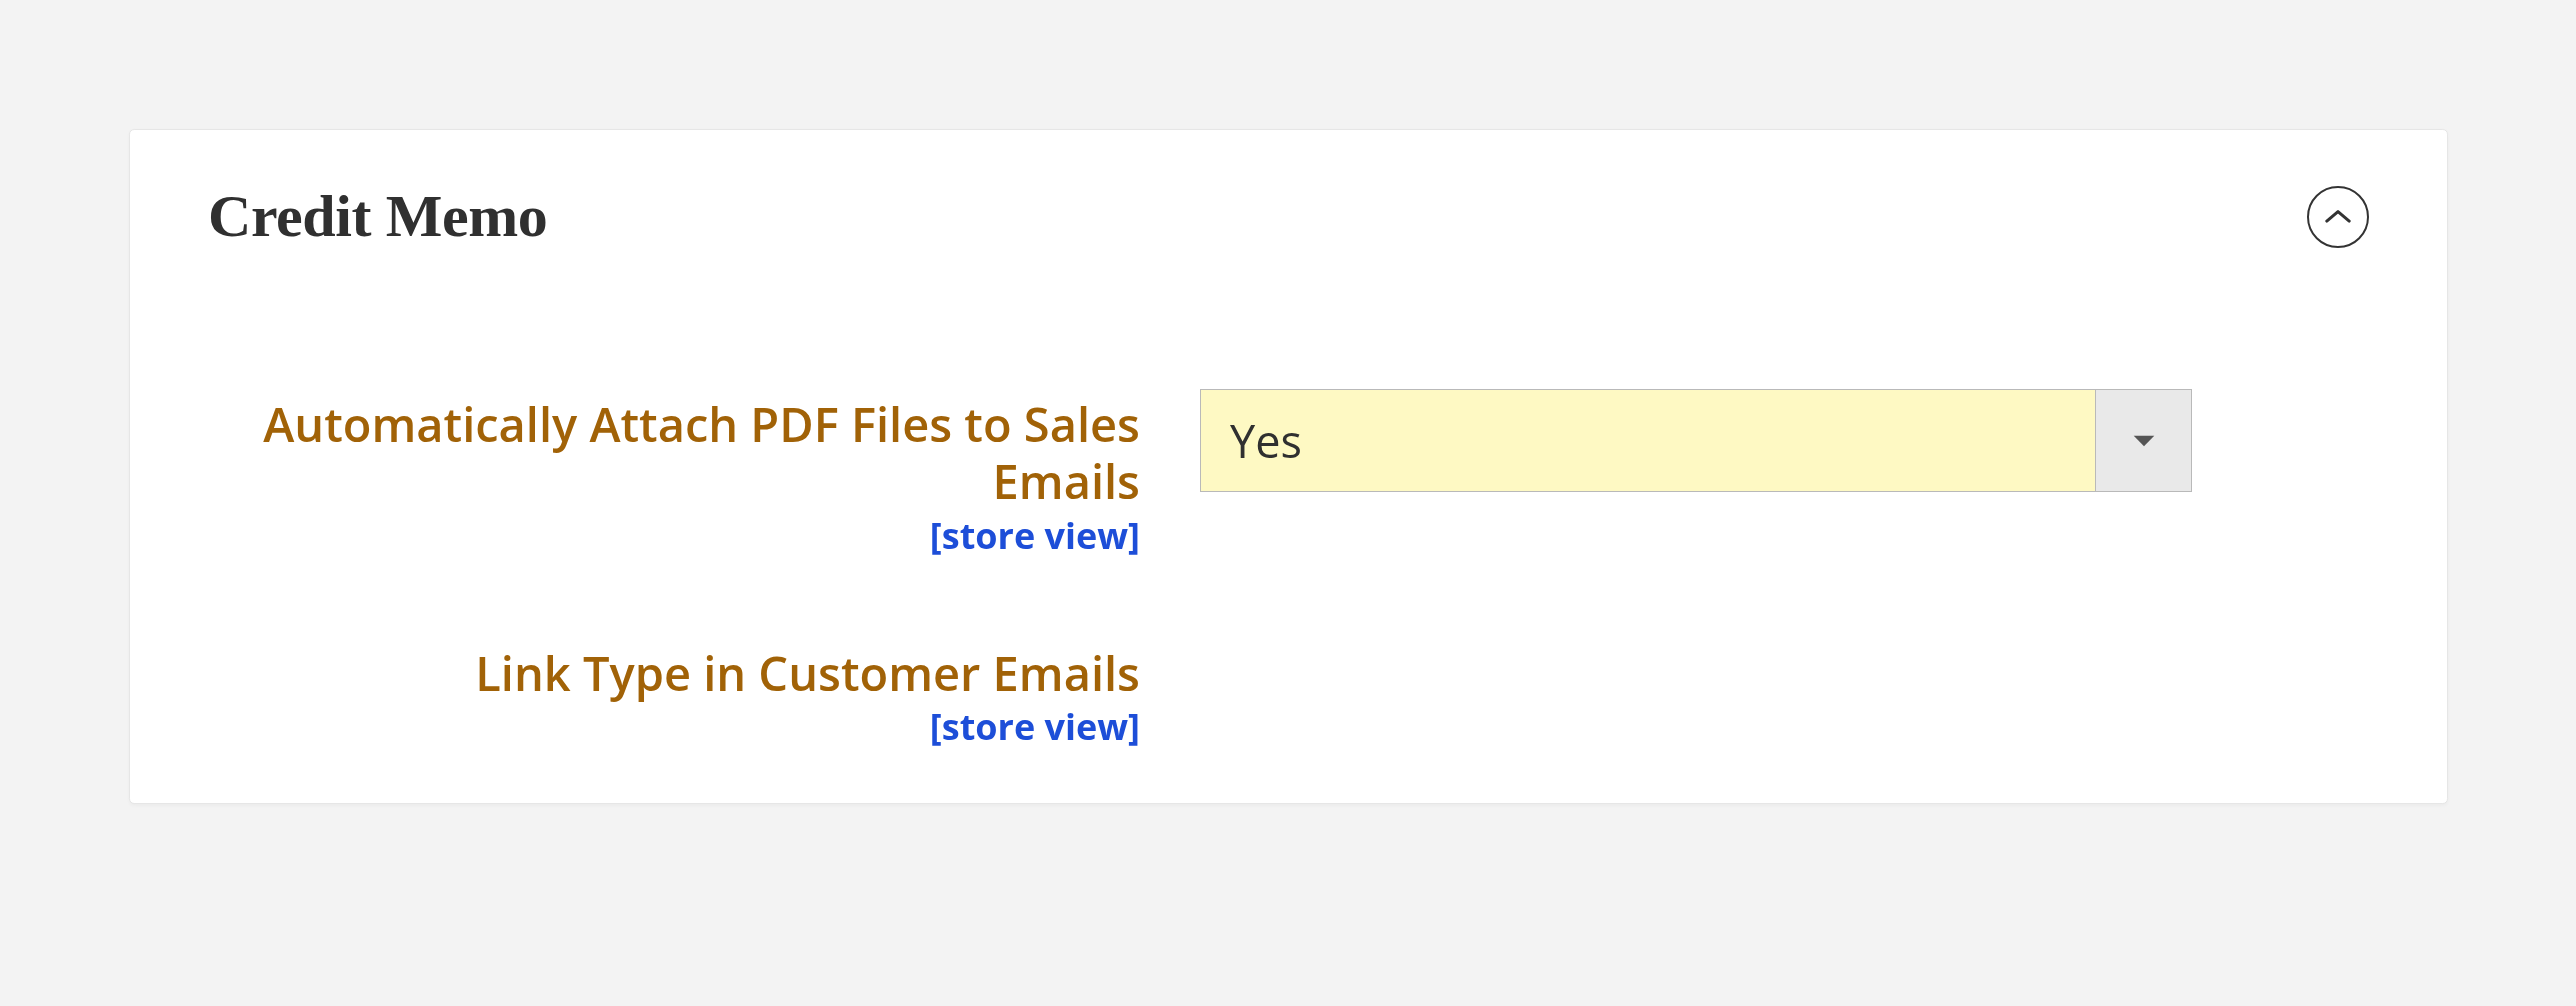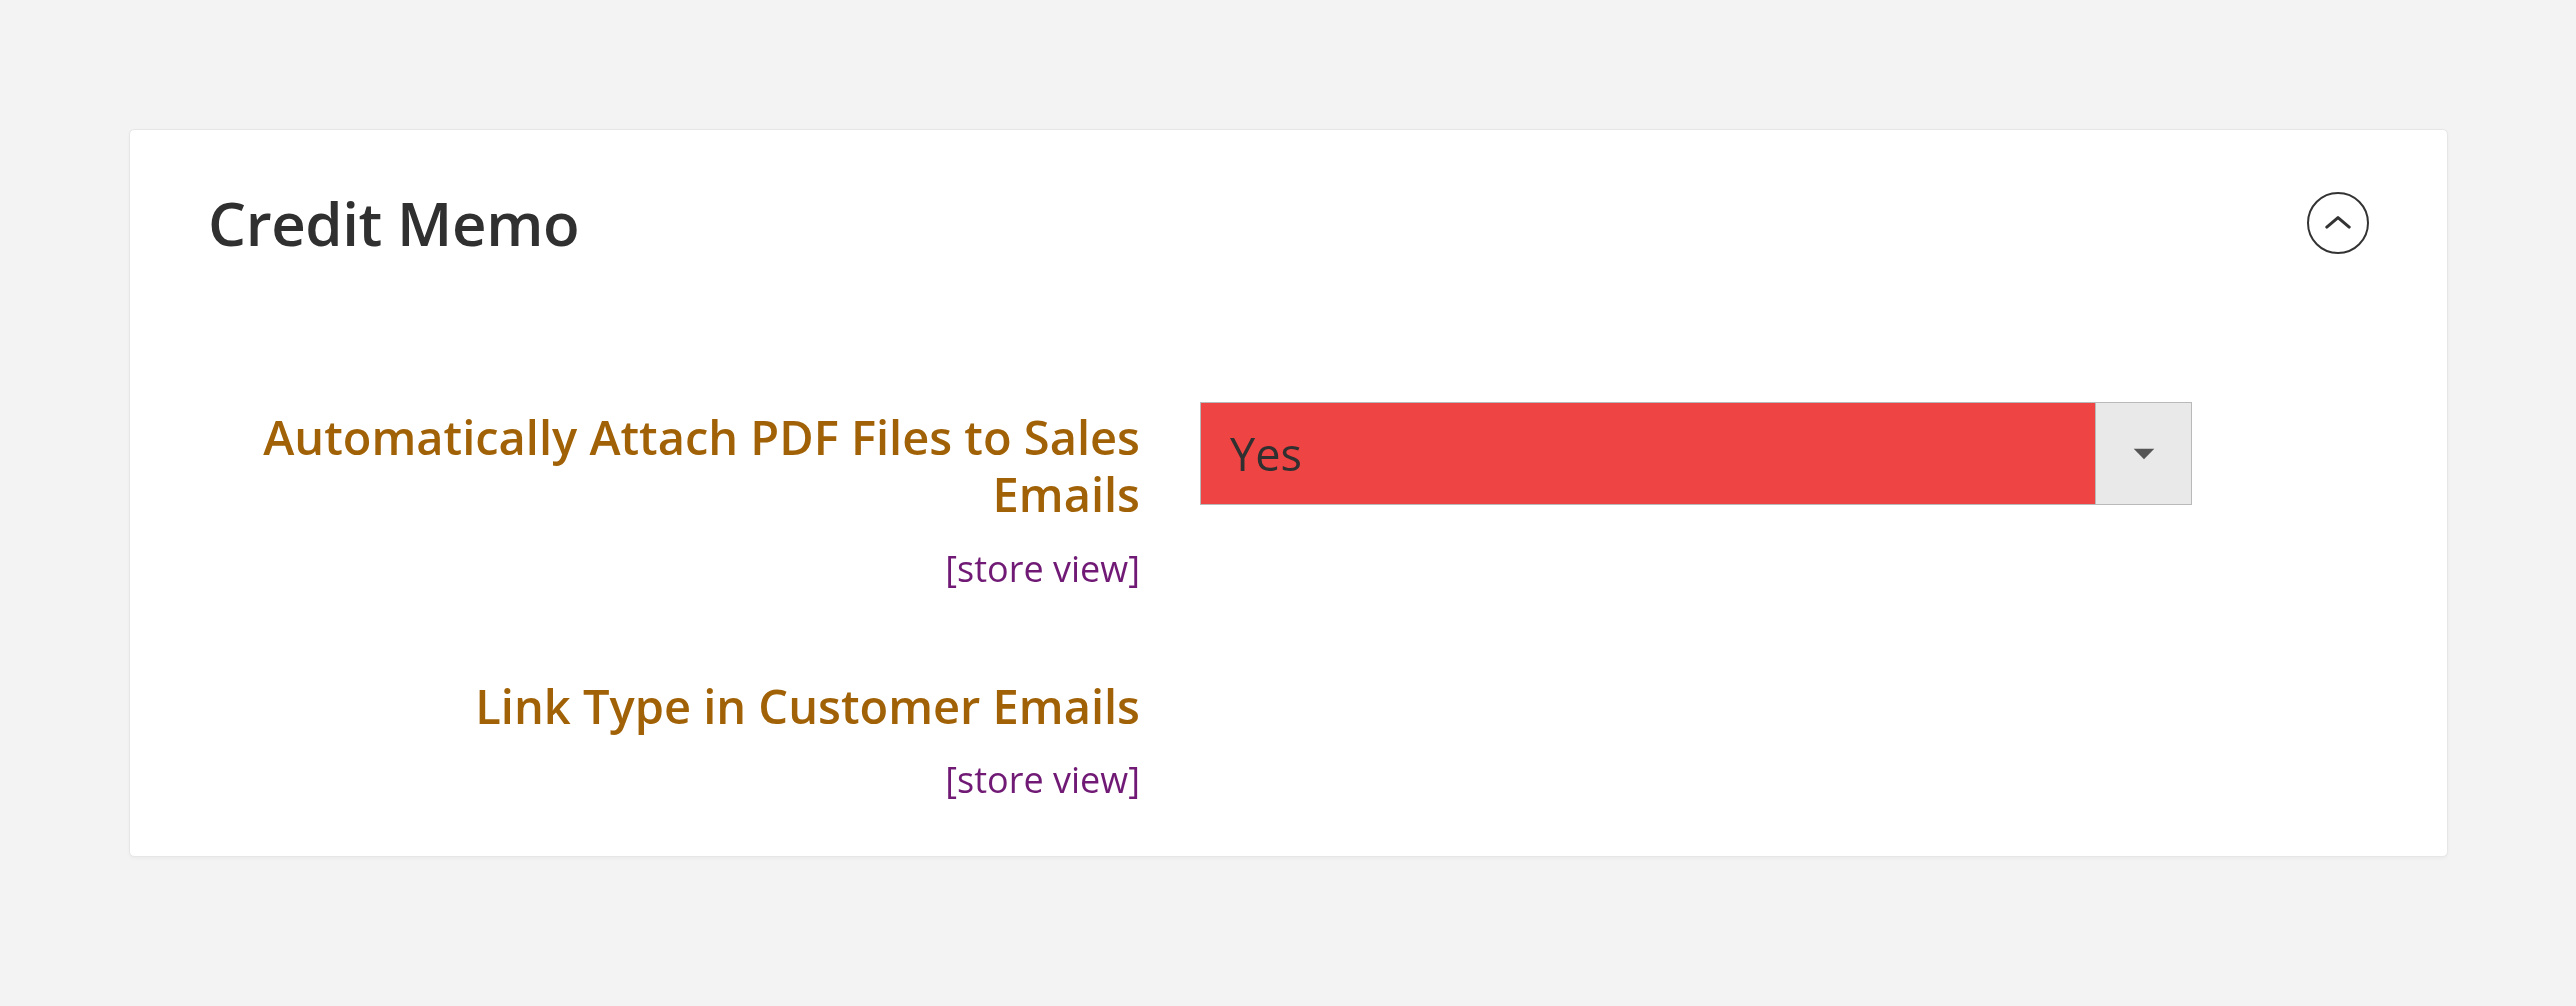--- a/index.html
+++ b/index.html
@@ -22,20 +22,21 @@
     border-radius: 5.2px;
     box-shadow: 0 1.7px 3.4px rgba(0,0,0,0.03);
     padding-bottom: 52px;
   }
 
   .panel-header {
     display: flex;
     align-items: center;
     justify-content: space-between;
     padding: 52px 78px 17px 78px;
+    font-family: Liberation Serif, serif;
   }
 
   .panel-title {
     font-size: 60px;
     font-weight: 600;
     letter-spacing: -0.4px;
     color: #303030;
   }
 
   .collapse-btn {
@@ -76,36 +77,36 @@
   }
   .label-text {
     font-size: 47px;
     font-weight: 600;
     color: #a16207;
     line-height: 1.22;
     display: block;
   }
   .scope-text {
     font-size: 36px;
-    color: #701a75;
+    color: #1d4ed8;
     display: block;
-    margin-top: 20px;
-    font-weight: 400;
+    margin-top: 0;
+    font-weight: 700;
   }
 
   .field-col {
     flex: 0 0 auto;
   }
 
   .select-wrap {
     position: relative;
     width: 992px;
     height: 103px;
     border: 1.7px solid #b9b9b9;
-    background: #ef4444;
+    background: #fef9c3;
     box-sizing: border-box;
     display: flex;
     align-items: center;
     cursor: pointer;
     overflow: hidden;
   }
   .select-text {
     flex: 1;
     padding: 0 29px;
     font-size: 45px;

